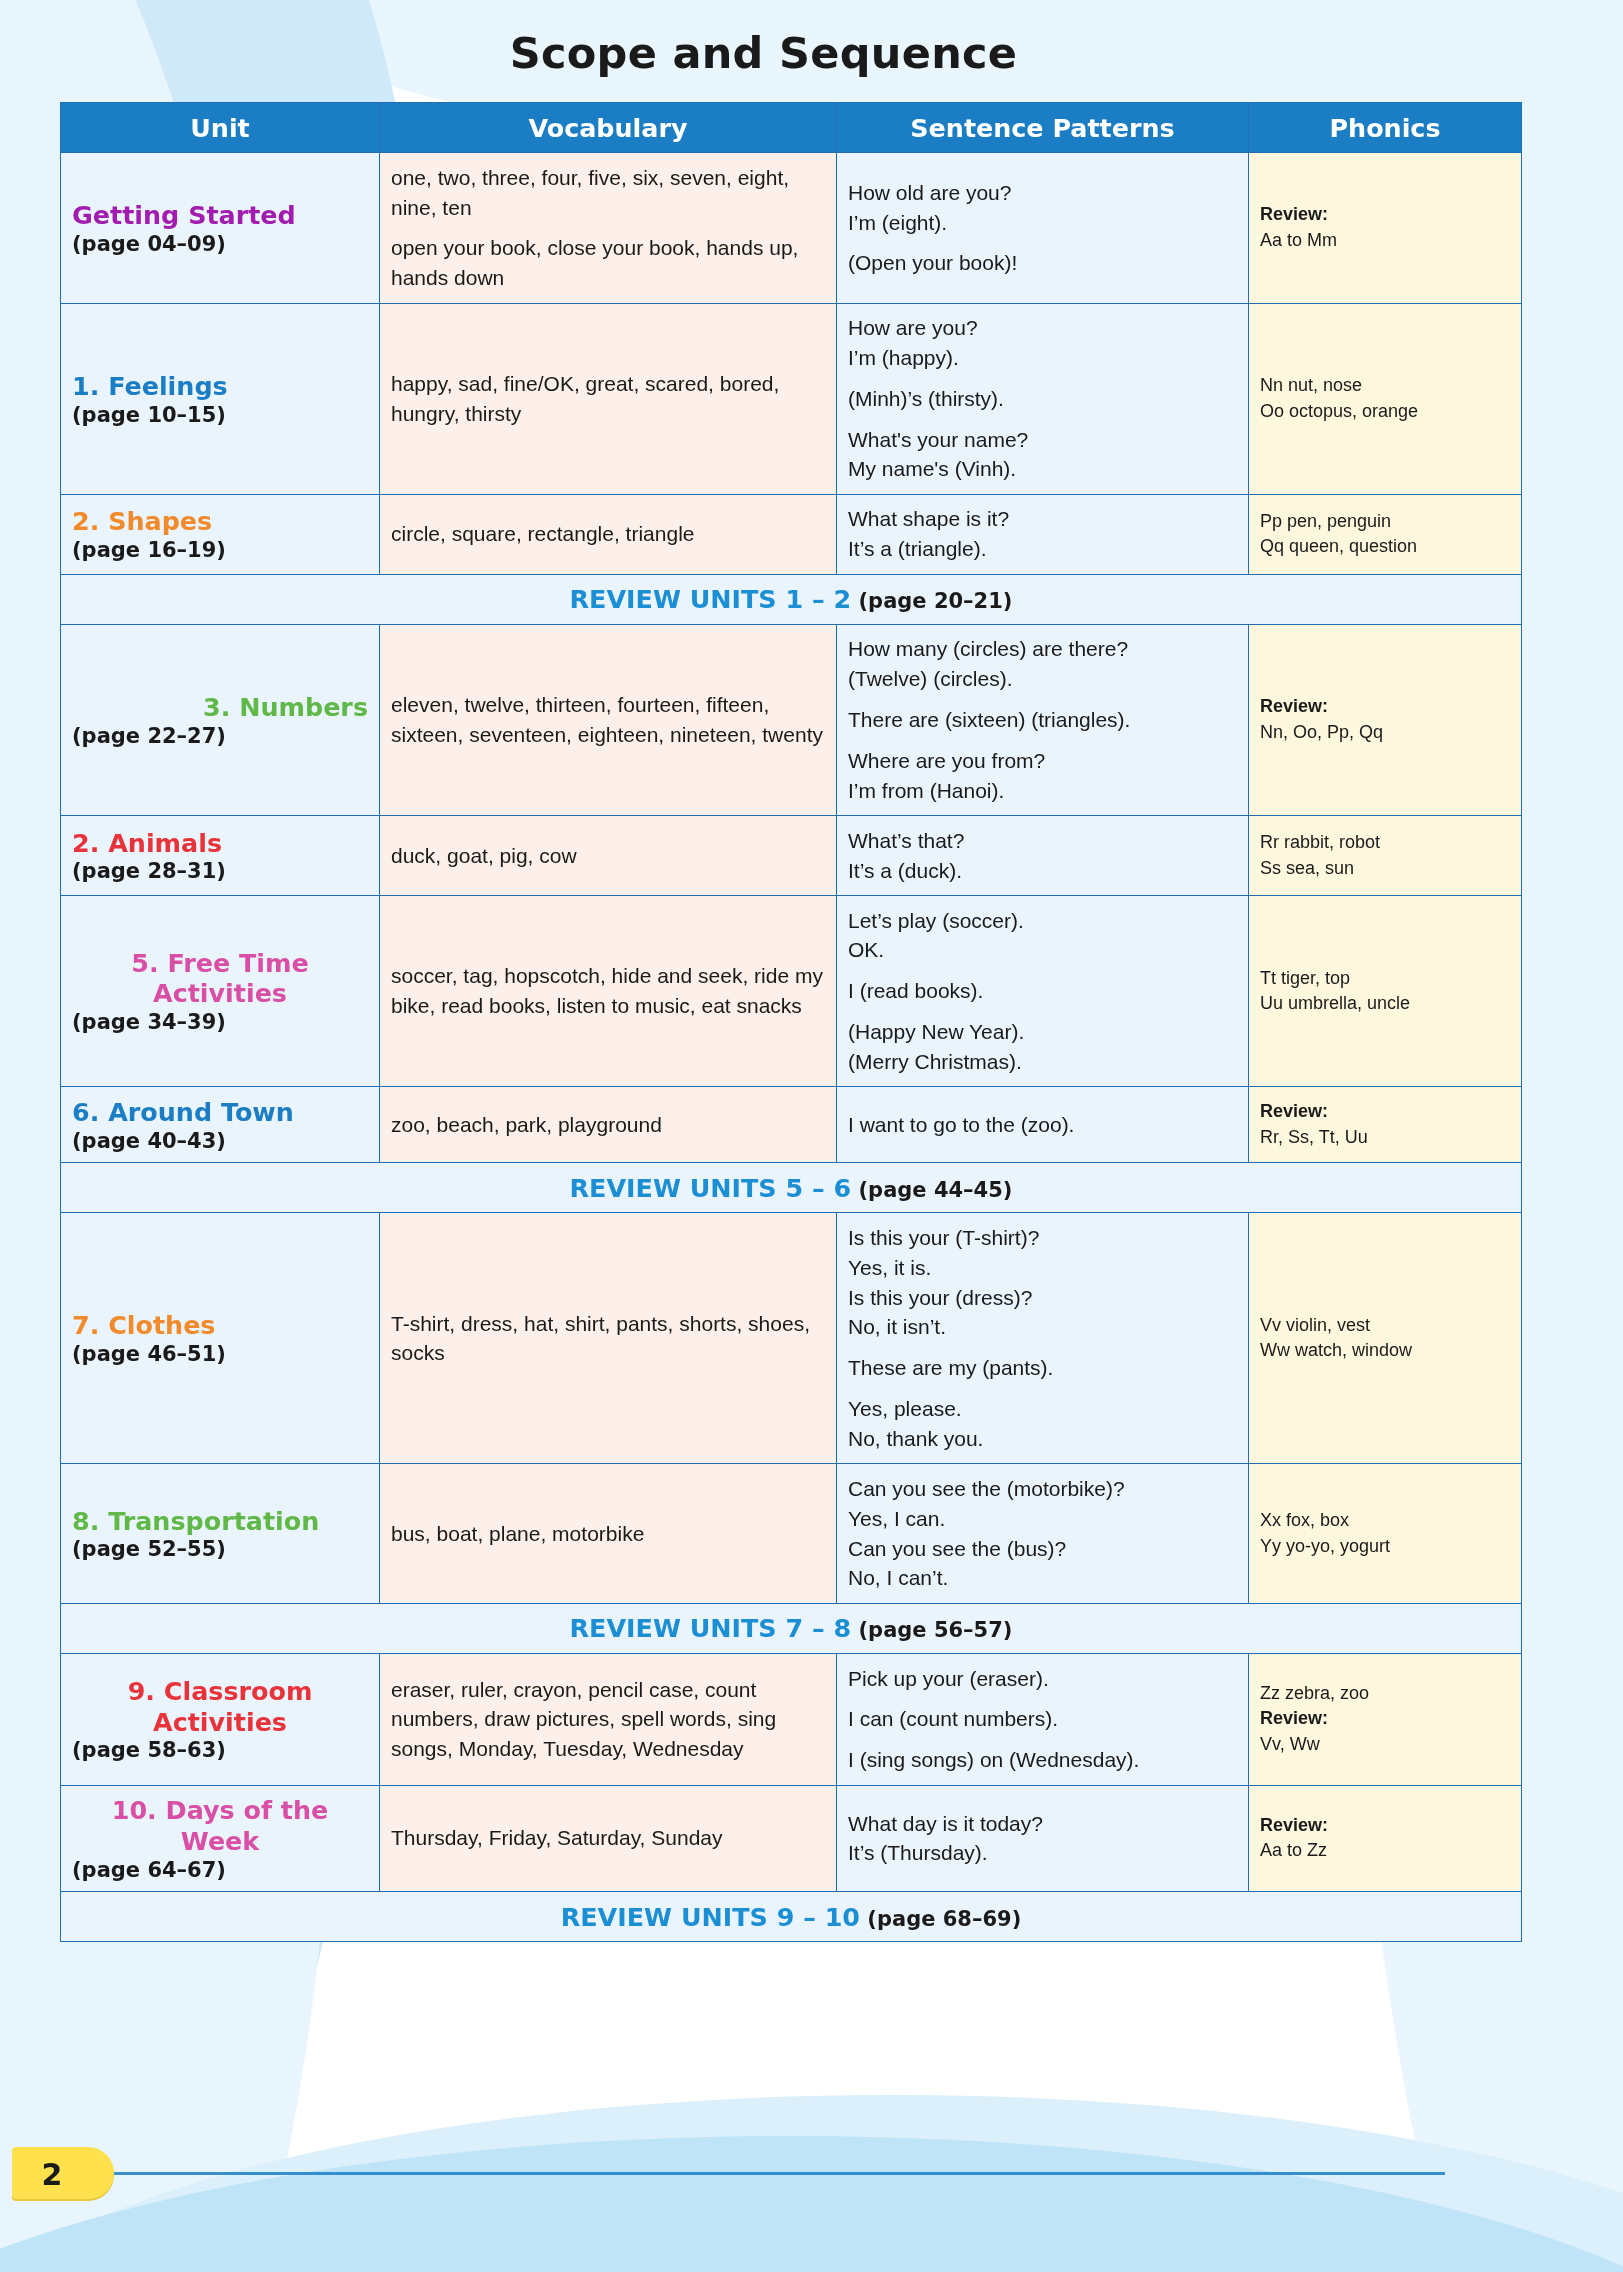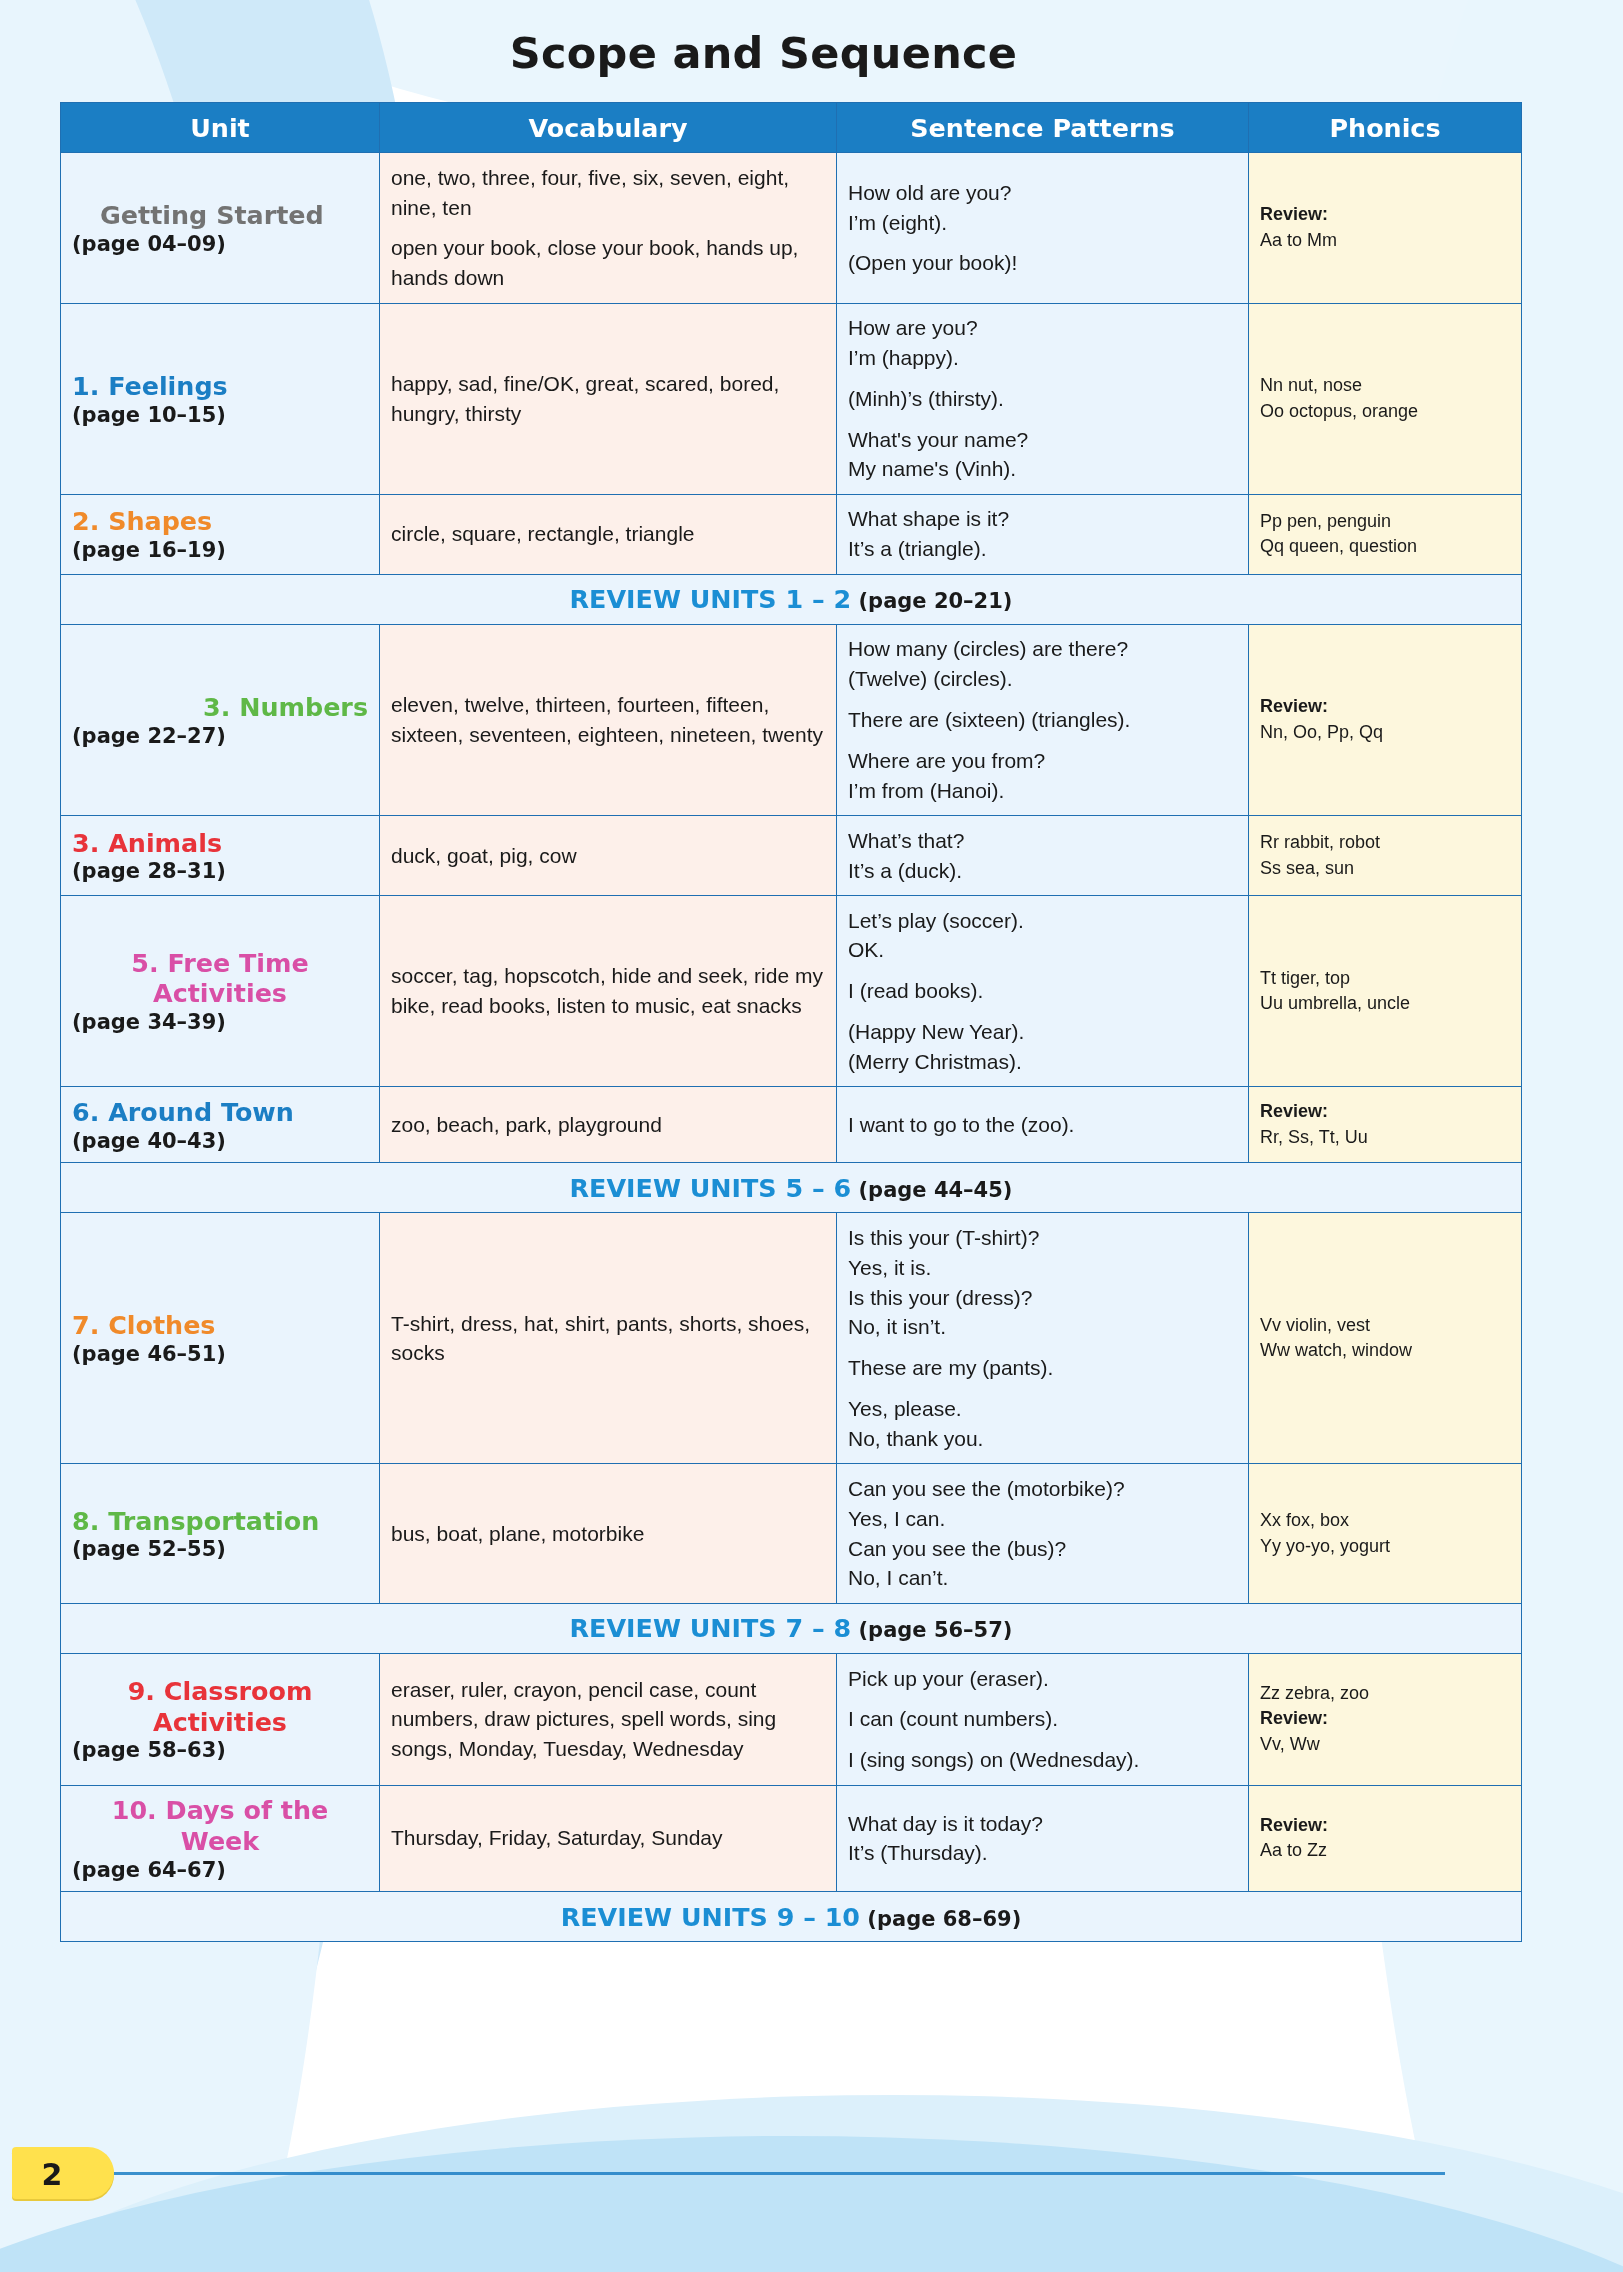--- a/index.html
+++ b/index.html
@@ -216,21 +216,21 @@
       <tr>
         <th>Unit</th>
         <th>Vocabulary</th>
         <th>Sentence Patterns</th>
         <th>Phonics</th>
       </tr>
     </thead>
     <tbody id="tbody">
         <tr>
           <td class="unit">
-            <span class="unit-name" style="color: #737373; margin-left: 28px;">Getting Started</span>
+            <span class="unit-name" style="color: #a21caf;">Getting Started</span>
             <span class="unit-pages">(page 04–09)</span>
           </td>
           <td class="vocab">
             <div>one, two, three, four, five, six, seven, eight, nine, ten</div>
             <div class="gap"></div>
             <div>open your book, close your book, hands up, hands down</div>
           </td>
           <td class="sent">
             <div>
               <span class="blk">How old are you?</span>
@@ -327,21 +327,21 @@
           </td>
           <td class="phon">
             <div class="bold">Review:</div>
             <div>
               <span class="blk">Nn, Oo, Pp, Qq</span>
             </div>
           </td>
         </tr>
         <tr>
           <td class="unit">
-            <span class="unit-name" style="color: rgb(232, 51, 58);">3. Animals</span>
+            <span class="unit-name" style="color: rgb(232, 51, 58);">2. Animals</span>
             <span class="unit-pages">(page 28–31)</span>
           </td>
           <td class="vocab">
             <div>duck, goat, pig, cow</div>
           </td>
           <td class="sent">
             <div>
               <span class="blk">What’s that?</span>
               <span class="blk">It’s a (duck).</span>
             </div>

